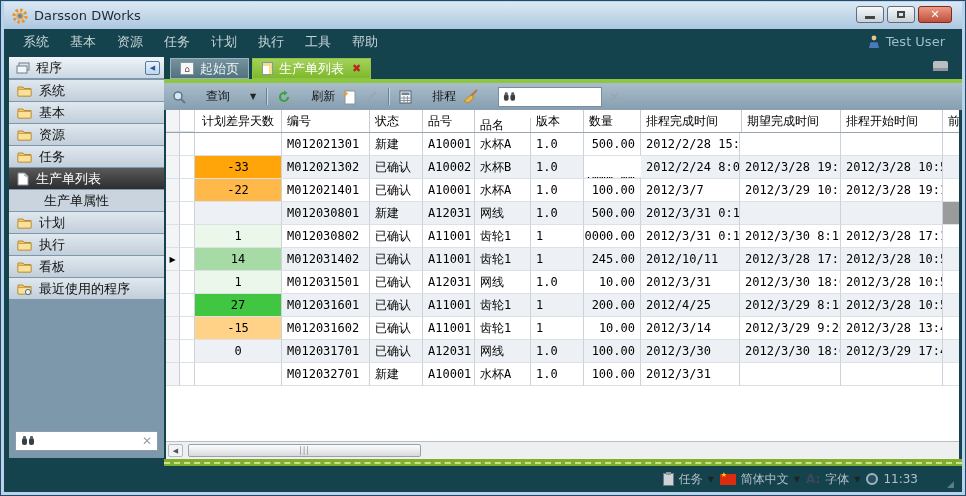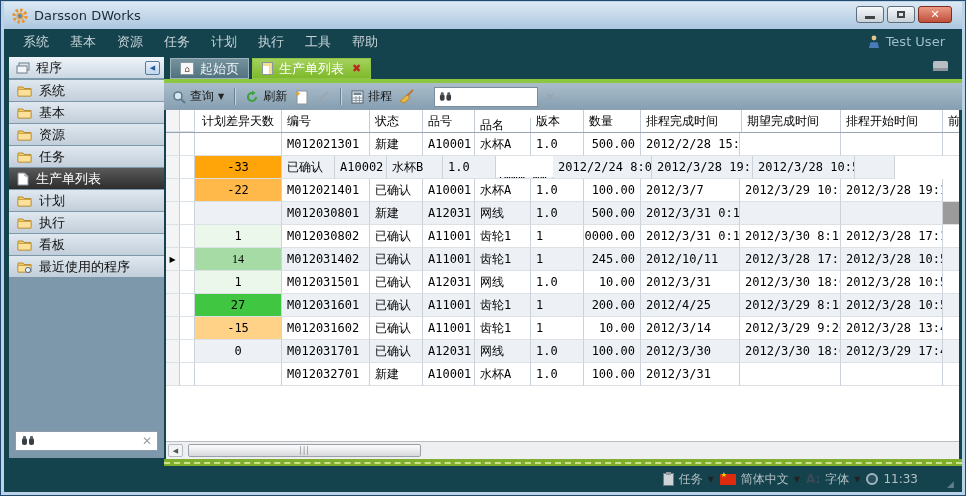--- a/index.html
+++ b/index.html
@@ -57,21 +57,21 @@
   .tab.home-tab { left:6px; background:linear-gradient(#76929F,#50727E); border:1px solid #9DB2BB; color:#F2F6F8; }
   .tab.active-tab { left:88px; background:linear-gradient(#A4D15B,#7EB92B); border:1px solid #90C447; color:#fff; }
   .tab-close { color:#B72A20; font-weight:bold; font-size:11px; margin-left:2px; }
   .printer-icon { position:absolute; right:14px; top:7px; width:15px; height:10px; background:#B9BEC2;
                   border-radius:2px 2px 1px 1px; box-shadow:inset 0 -3px 0 #8F969B; }
   .green-line { position:absolute; top:25px; height:4px; left:0; right:0; background:#8DC63F; }
 
   .toolbar { position:absolute; top:29px; height:27px; left:0; right:0;
              background:linear-gradient(#AABDCB,#859EB0); display:flex; align-items:center;
              padding-left:8px; gap:7px; font-size:12px; color:#141414; }
-  .tb-btn { display:flex; align-items:center; gap:4px; cursor:default; }
+  .tb-btn { display:flex; align-items:center; gap:20px; cursor:default; }
   .tb-sep { width:1px; height:17px; background:#6C8294; box-shadow:1px 0 0 #C6D3DC; margin:0 3px; }
   .caret { font-size:8px; color:#222; }
   .tb-search { width:104px; height:20px; background:#fff; border:1px solid #7C8C9A;
                display:flex; align-items:center; padding:0 4px; gap:4px; margin-left:12px; }
 
   
   .table-area { position:absolute; top:55px; left:2px; width:793px; height:332px; background:#fff;
                 overflow:hidden; border-top:1px solid #8CA0B0; }
   .t-row { display:flex; height:23px; }
   .t-row.header { border-bottom:1px solid #98A4B2; }
@@ -217,20 +217,23 @@
           </div>
           <div class="sb-item selected">
             <span class="ico">
               <svg width="12" height="14" viewBox="0 0 12 14">
                 <path d="M1 1 h7 l3 3 V13 H1 Z" fill="#FFFFFF" stroke="#8A95A0"></path>
                 <path d="M8 1 L8 4 L11 4 Z" fill="#F5DE8E" stroke="#8A95A0"></path>
               </svg>
             </span>
             <span>生产单列表</span>
           </div>
+          <div class="sb-item sub">
+            <span>生产单属性</span>
+          </div>
           <div class="sb-item">
             <span class="ico">
               <svg width="15" height="12" viewBox="0 0 15 12">
                 <path d="M1 2 h5 l1 1.5 h7 V11 H1 Z" fill="#F2C763" stroke="#B98F35"></path>
                 <path d="M1 4.5 h13 V11 H1 Z" fill="#FBE09A" stroke="#B98F35" stroke-width="0.7"></path>
               </svg>
             </span>
             <span>计划</span>
           </div>
           <div class="sb-item">
@@ -395,20 +398,21 @@
             <div class="cell" style="width: 57px; justify-content: flex-end; background: rgb(255, 255, 255);">500.00</div>
             <div class="cell" style="width: 99px; justify-content: flex-start; background: rgb(255, 255, 255);">2012/2/28 15:00</div>
             <div class="cell" style="width: 101px; justify-content: flex-start; background: rgb(255, 255, 255);"></div>
             <div class="cell" style="width: 102px; justify-content: flex-start; background: rgb(255, 255, 255);"></div>
             <div class="cell" style="width: 40px; justify-content: center; background: rgb(255, 255, 255);"></div>
           </div>
           <div class="t-row">
             <div class="sel-cell"></div>
             <div class="blank-cell"></div>
             <div class="cell" style="width: 87px; justify-content: center; background: rgb(255, 165, 10);">-33</div>
+            <div class="cell" style="width: 88px; justify-content: flex-start; background: rgb(237, 241, 245);">M012021302</div>
             <div class="cell" style="width: 53px; justify-content: flex-start; background: rgb(237, 241, 245);">已确认</div>
             <div class="cell" style="width: 52px; justify-content: flex-start; background: rgb(237, 241, 245);">A10002</div>
             <div class="cell" style="width: 56px; justify-content: flex-start; background: rgb(237, 241, 245);">水杯B</div>
             <div class="cell" style="width: 53px; justify-content: flex-start; background: rgb(237, 241, 245);">1.0</div>
             <div class="cell" style="width: 57px; justify-content: flex-end; background: rgb(237, 241, 245); margin-top: 21px;">1000.00</div>
             <div class="cell" style="width: 99px; justify-content: flex-start; background: rgb(237, 241, 245);">2012/2/24 8:00</div>
             <div class="cell" style="width: 101px; justify-content: flex-start; background: rgb(237, 241, 245);">2012/3/28 19:10</div>
             <div class="cell" style="width: 102px; justify-content: flex-start; background: rgb(237, 241, 245);">2012/3/28 10:52</div>
             <div class="cell" style="width: 40px; justify-content: center; background: rgb(237, 241, 245);"></div>
           </div>
@@ -453,21 +457,21 @@
             <div class="cell" style="width: 53px; justify-content: flex-start; background: rgb(255, 255, 255);">1</div>
             <div class="cell" style="width: 57px; justify-content: flex-end; background: rgb(255, 255, 255);">10000.00</div>
             <div class="cell" style="width: 99px; justify-content: flex-start; background: rgb(255, 255, 255);">2012/3/31 0:17</div>
             <div class="cell" style="width: 101px; justify-content: flex-start; background: rgb(255, 255, 255);">2012/3/30 8:15</div>
             <div class="cell" style="width: 102px; justify-content: flex-start; background: rgb(255, 255, 255);">2012/3/28 17:13</div>
             <div class="cell" style="width: 40px; justify-content: center; background: rgb(255, 255, 255);"></div>
           </div>
           <div class="t-row">
             <div class="sel-cell">▶</div>
             <div class="blank-cell"></div>
-            <div class="cell" style="width: 87px; justify-content: center; background: rgb(166, 219, 166); font-family: Liberation Serif, serif;">14</div>
+            <div class="cell" style="width: 87px; justify-content: center; background: rgb(166, 219, 166);">14</div>
             <div class="cell" style="width: 88px; justify-content: flex-start; background: rgb(237, 241, 245);">M012031402</div>
             <div class="cell" style="width: 53px; justify-content: flex-start; background: rgb(237, 241, 245);">已确认</div>
             <div class="cell" style="width: 52px; justify-content: flex-start; background: rgb(237, 241, 245);">A11001</div>
             <div class="cell" style="width: 56px; justify-content: flex-start; background: rgb(237, 241, 245);">齿轮1</div>
             <div class="cell" style="width: 53px; justify-content: flex-start; background: rgb(237, 241, 245);">1</div>
             <div class="cell" style="width: 57px; justify-content: flex-end; background: rgb(237, 241, 245);">245.00</div>
             <div class="cell" style="width: 99px; justify-content: flex-start; background: rgb(237, 241, 245);">2012/10/11</div>
             <div class="cell" style="width: 101px; justify-content: flex-start; background: rgb(237, 241, 245);">2012/3/28 17:13</div>
             <div class="cell" style="width: 102px; justify-content: flex-start; background: rgb(237, 241, 245);">2012/3/28 10:52</div>
             <div class="cell" style="width: 40px; justify-content: center; background: rgb(237, 241, 245);"></div>

